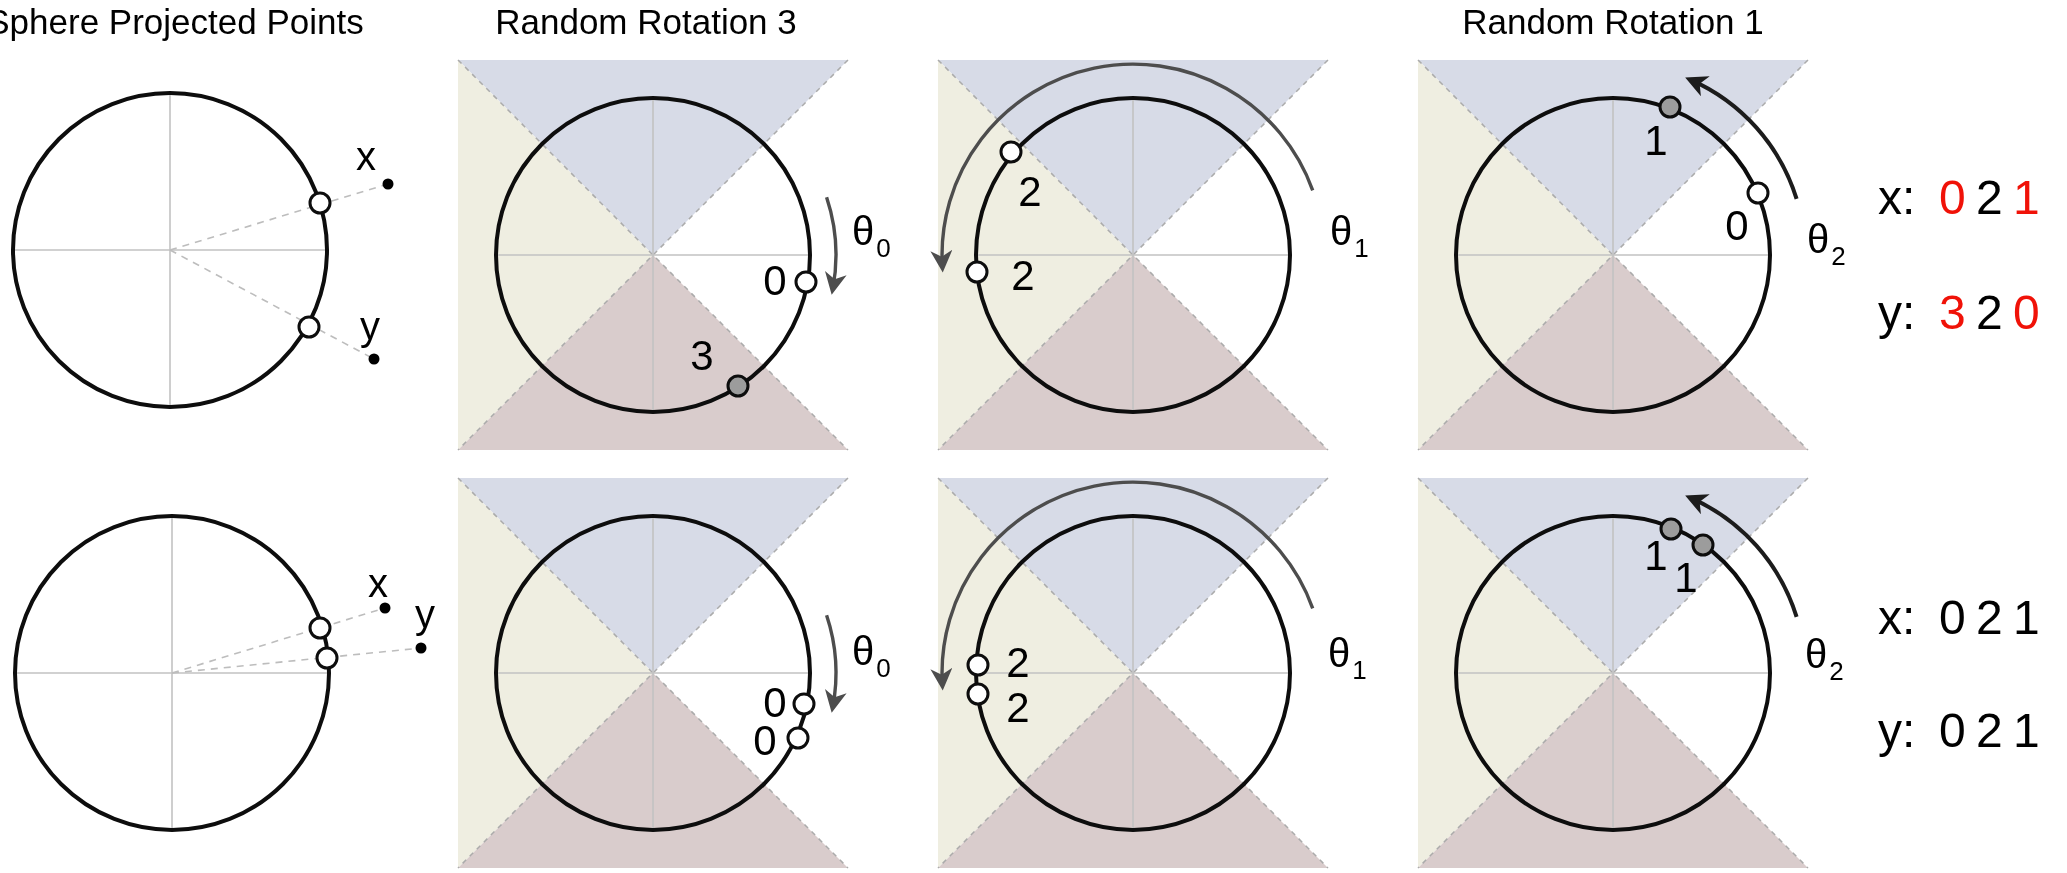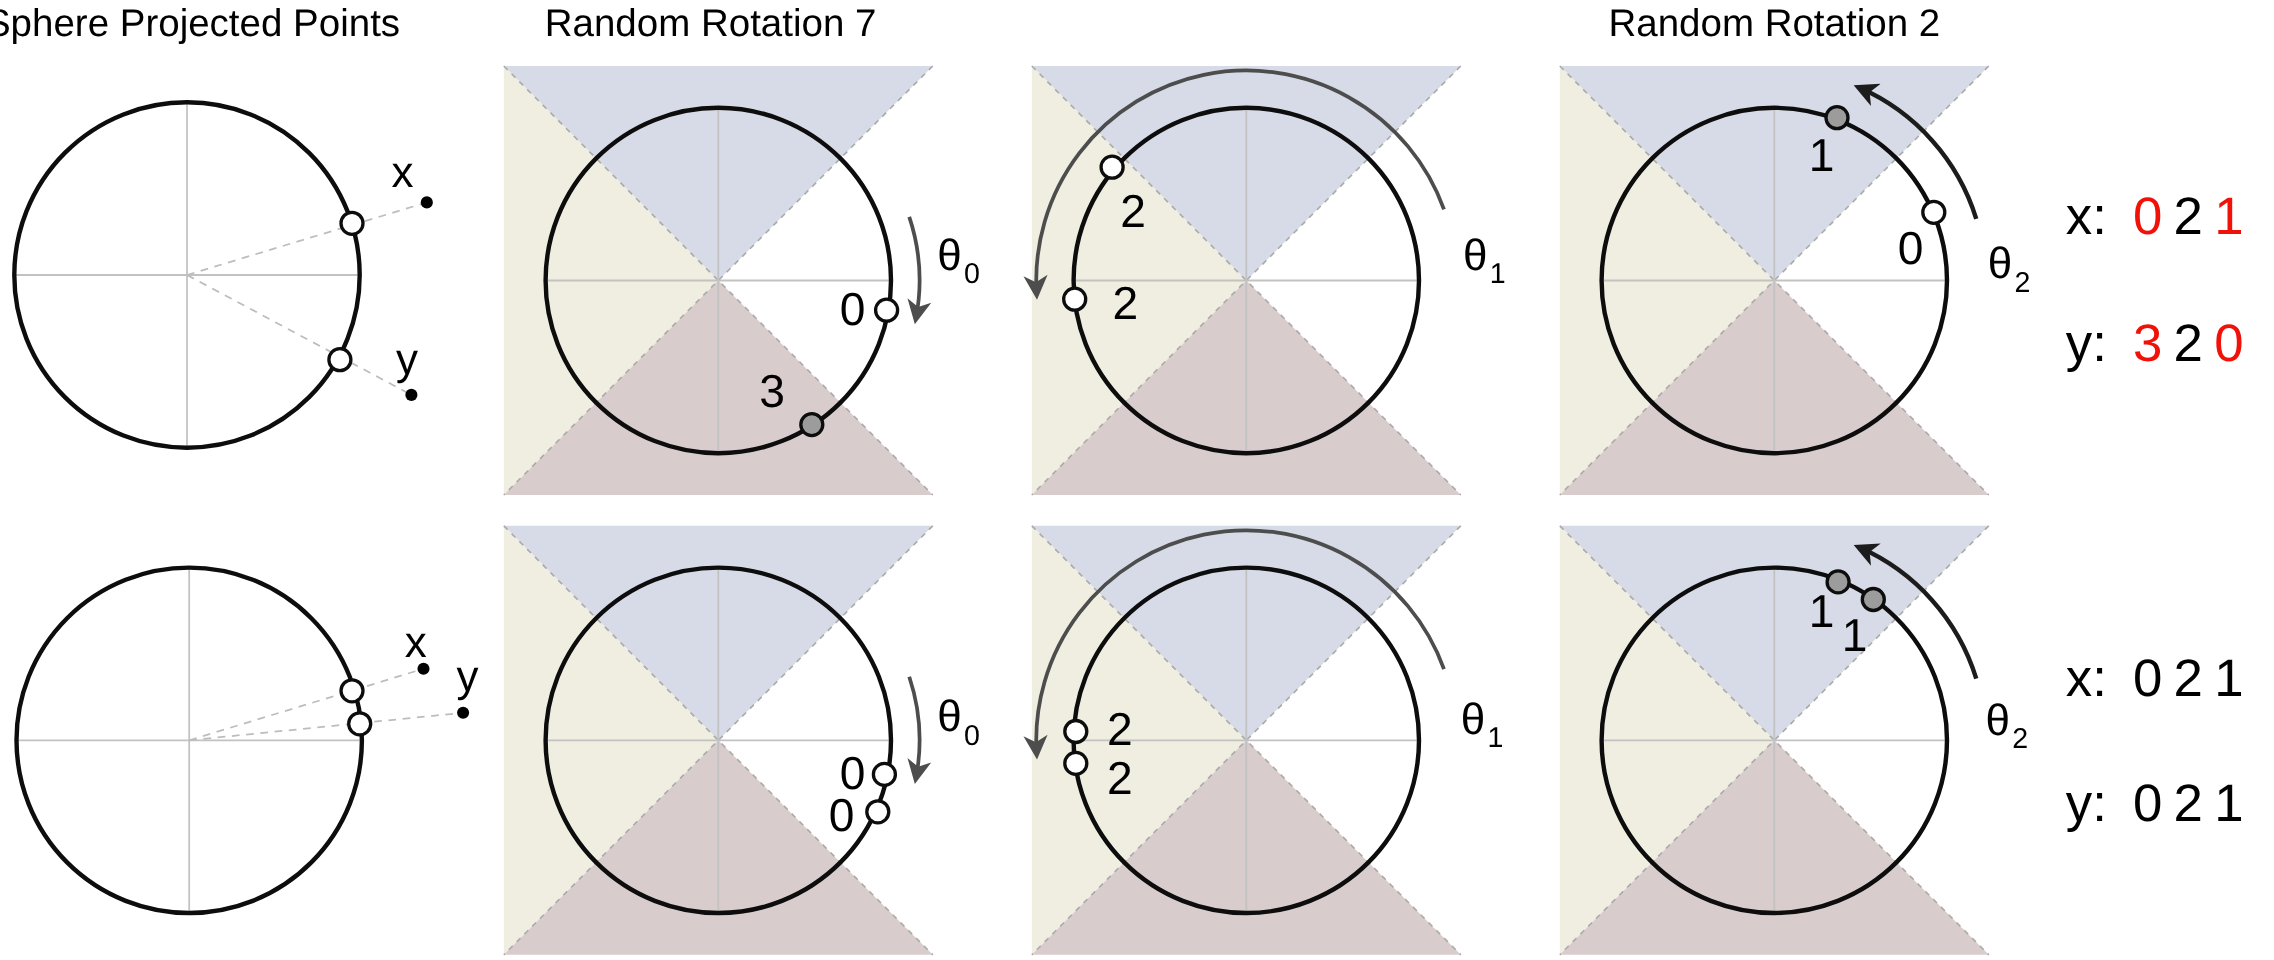--- a/index.html
+++ b/index.html
@@ -41,22 +41,22 @@
       <marker id="ahg" viewBox="0 0 10 10" markerWidth="26" markerHeight="22" markerUnits="userSpaceOnUse" refX="7.5" refY="5" orient="auto">
           <path d="M0,0 L10,5 L0,10 L2.8,5 Z" fill="#4d4d4d"></path>
         </marker>
       <marker id="ahb" viewBox="0 0 10 10" markerWidth="26" markerHeight="22" markerUnits="userSpaceOnUse" refX="7.5" refY="5" orient="auto">
           <path d="M0,0 L10,5 L0,10 L2.8,5 Z" fill="#1c1c1c"></path>
         </marker>
     </defs>
   </svg>
 
   <div class="title" style="left:175px">Sphere Projected Points</div>
-  <div class="title" style="left:646px">Random Rotation 7</div>
-  <div class="title" style="left:1613px">Random Rotation 2</div>
+  <div class="title" style="left:646px">Random Rotation 3</div>
+  <div class="title" style="left:1613px">Random Rotation 1</div>
 
   <svg class="panel" style="left:0;top:45px" width="455" height="415" viewBox="0 0 455 415">
     <line class="axis" x1="13" y1="205" x2="327" y2="205"></line>
     <line class="axis" x1="170" y1="48" x2="170" y2="362"></line>
     <circle class="main" cx="170" cy="205" r="157"></circle>
     <line class="proj" x1="170" y1="205" x2="388" y2="139"></line>
     <line class="proj" x1="170" y1="205" x2="374" y2="314"></line>
     <circle class="dot" cx="388" cy="139" r="5.5"></circle>
     <circle class="dot" cx="374" cy="314" r="5.5"></circle>
     <circle class="pt" cx="320" cy="158" r="10"></circle>

